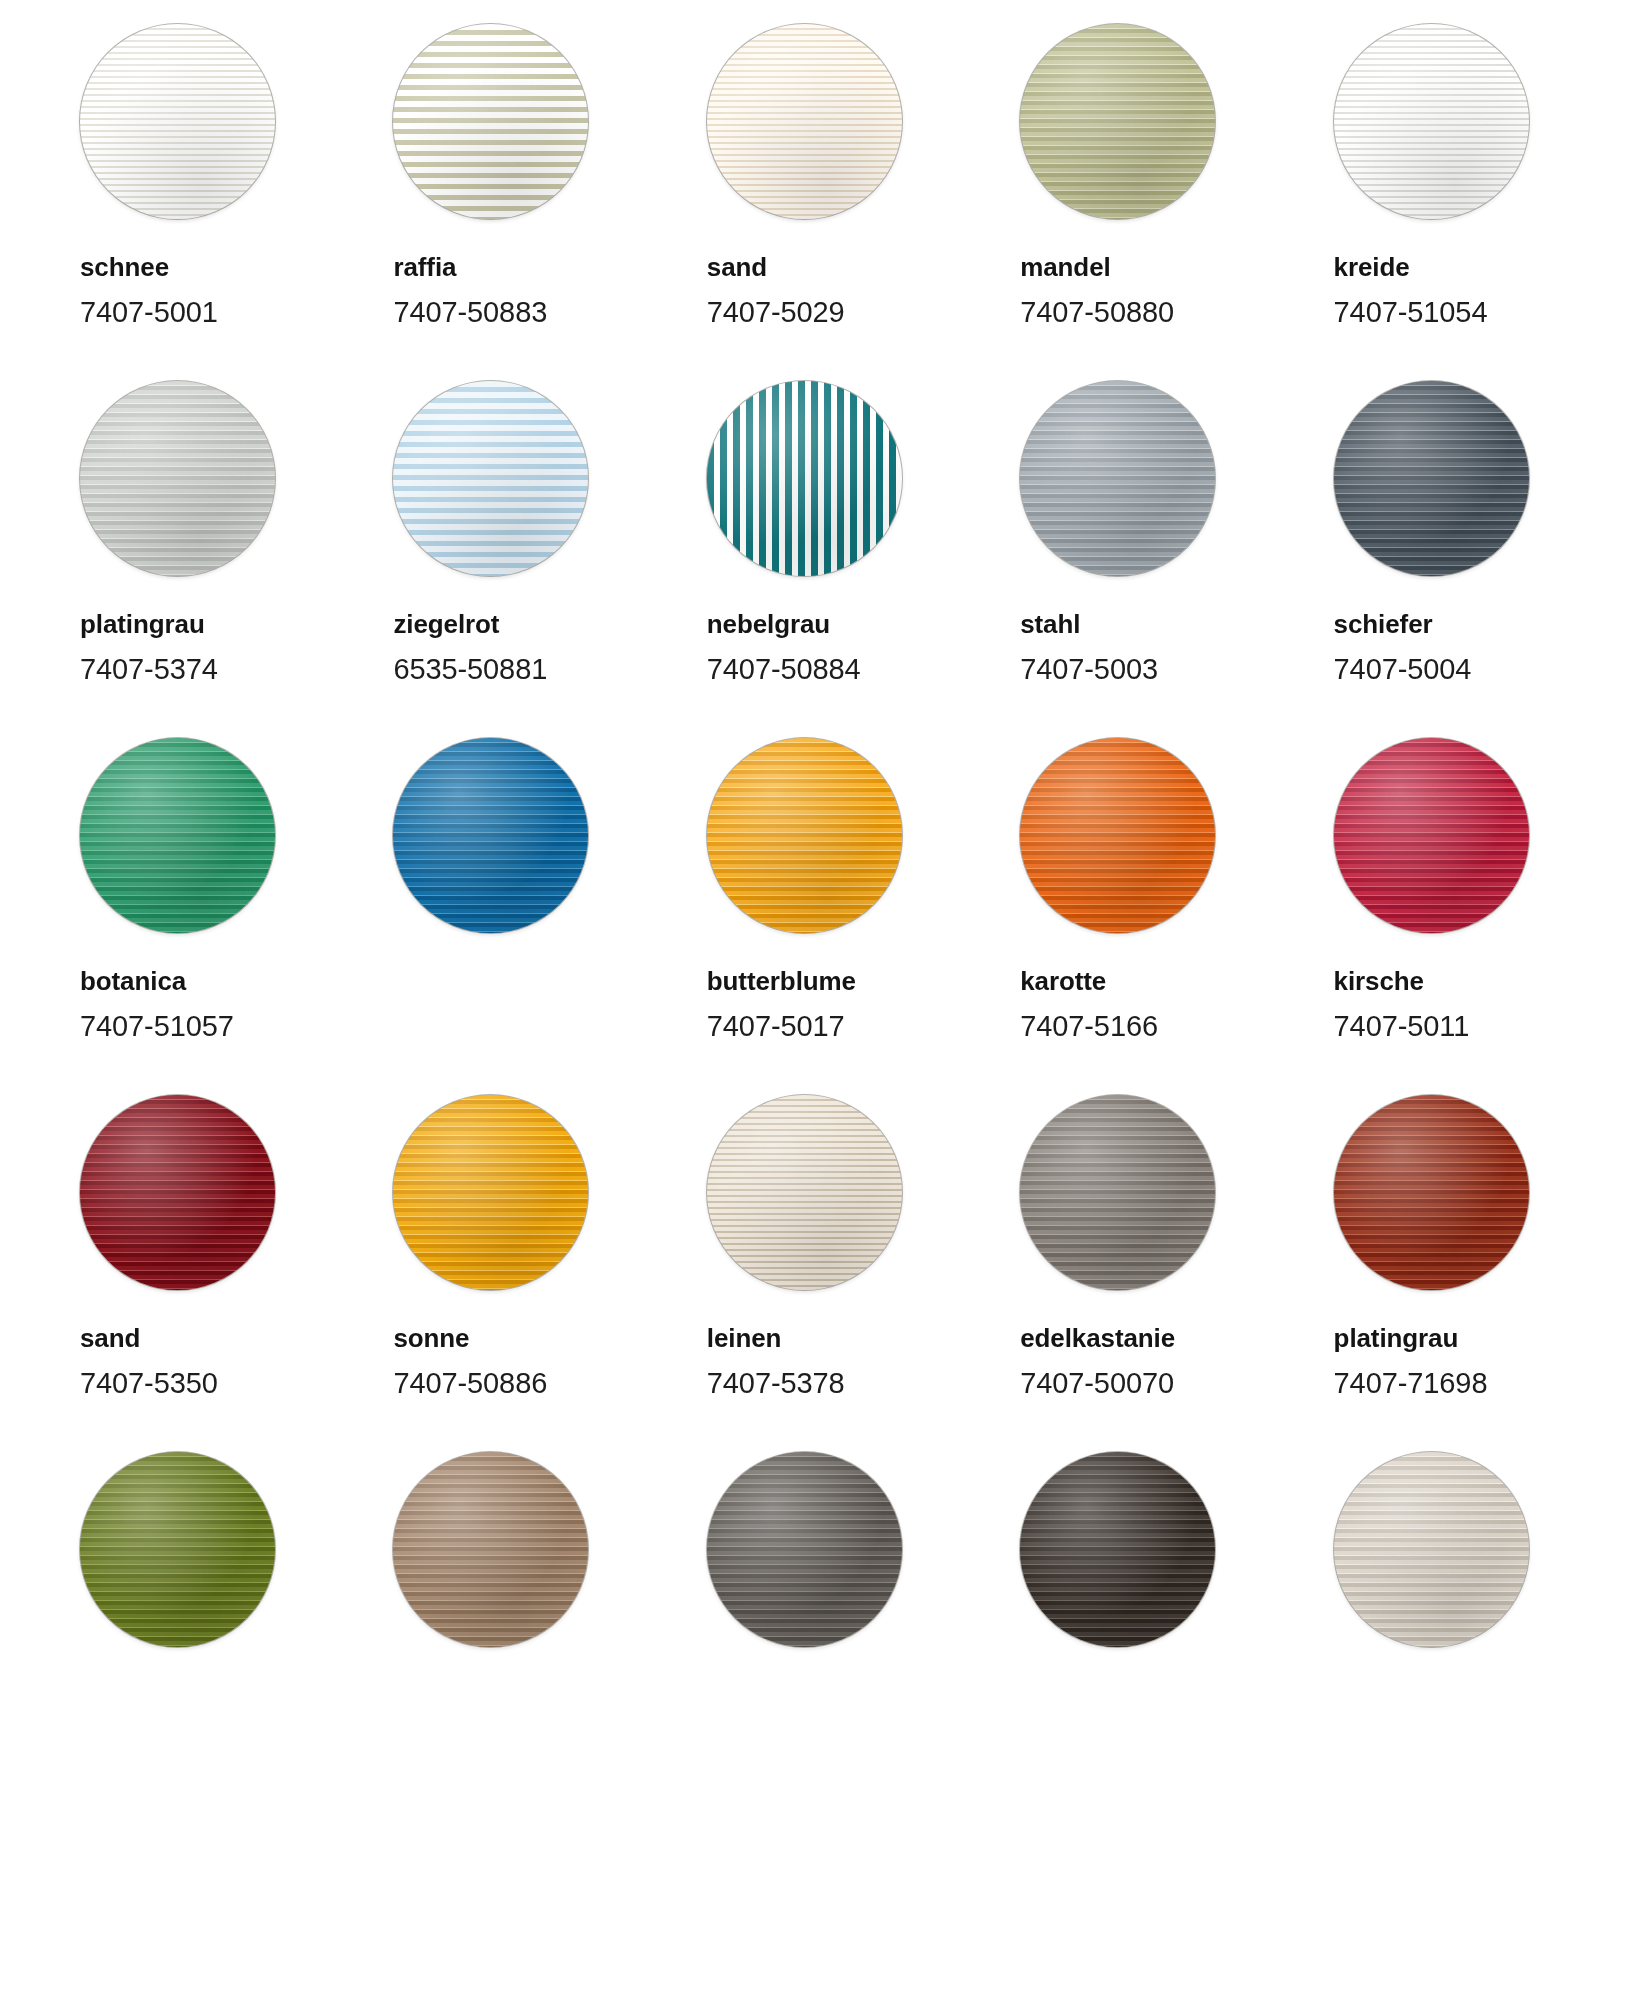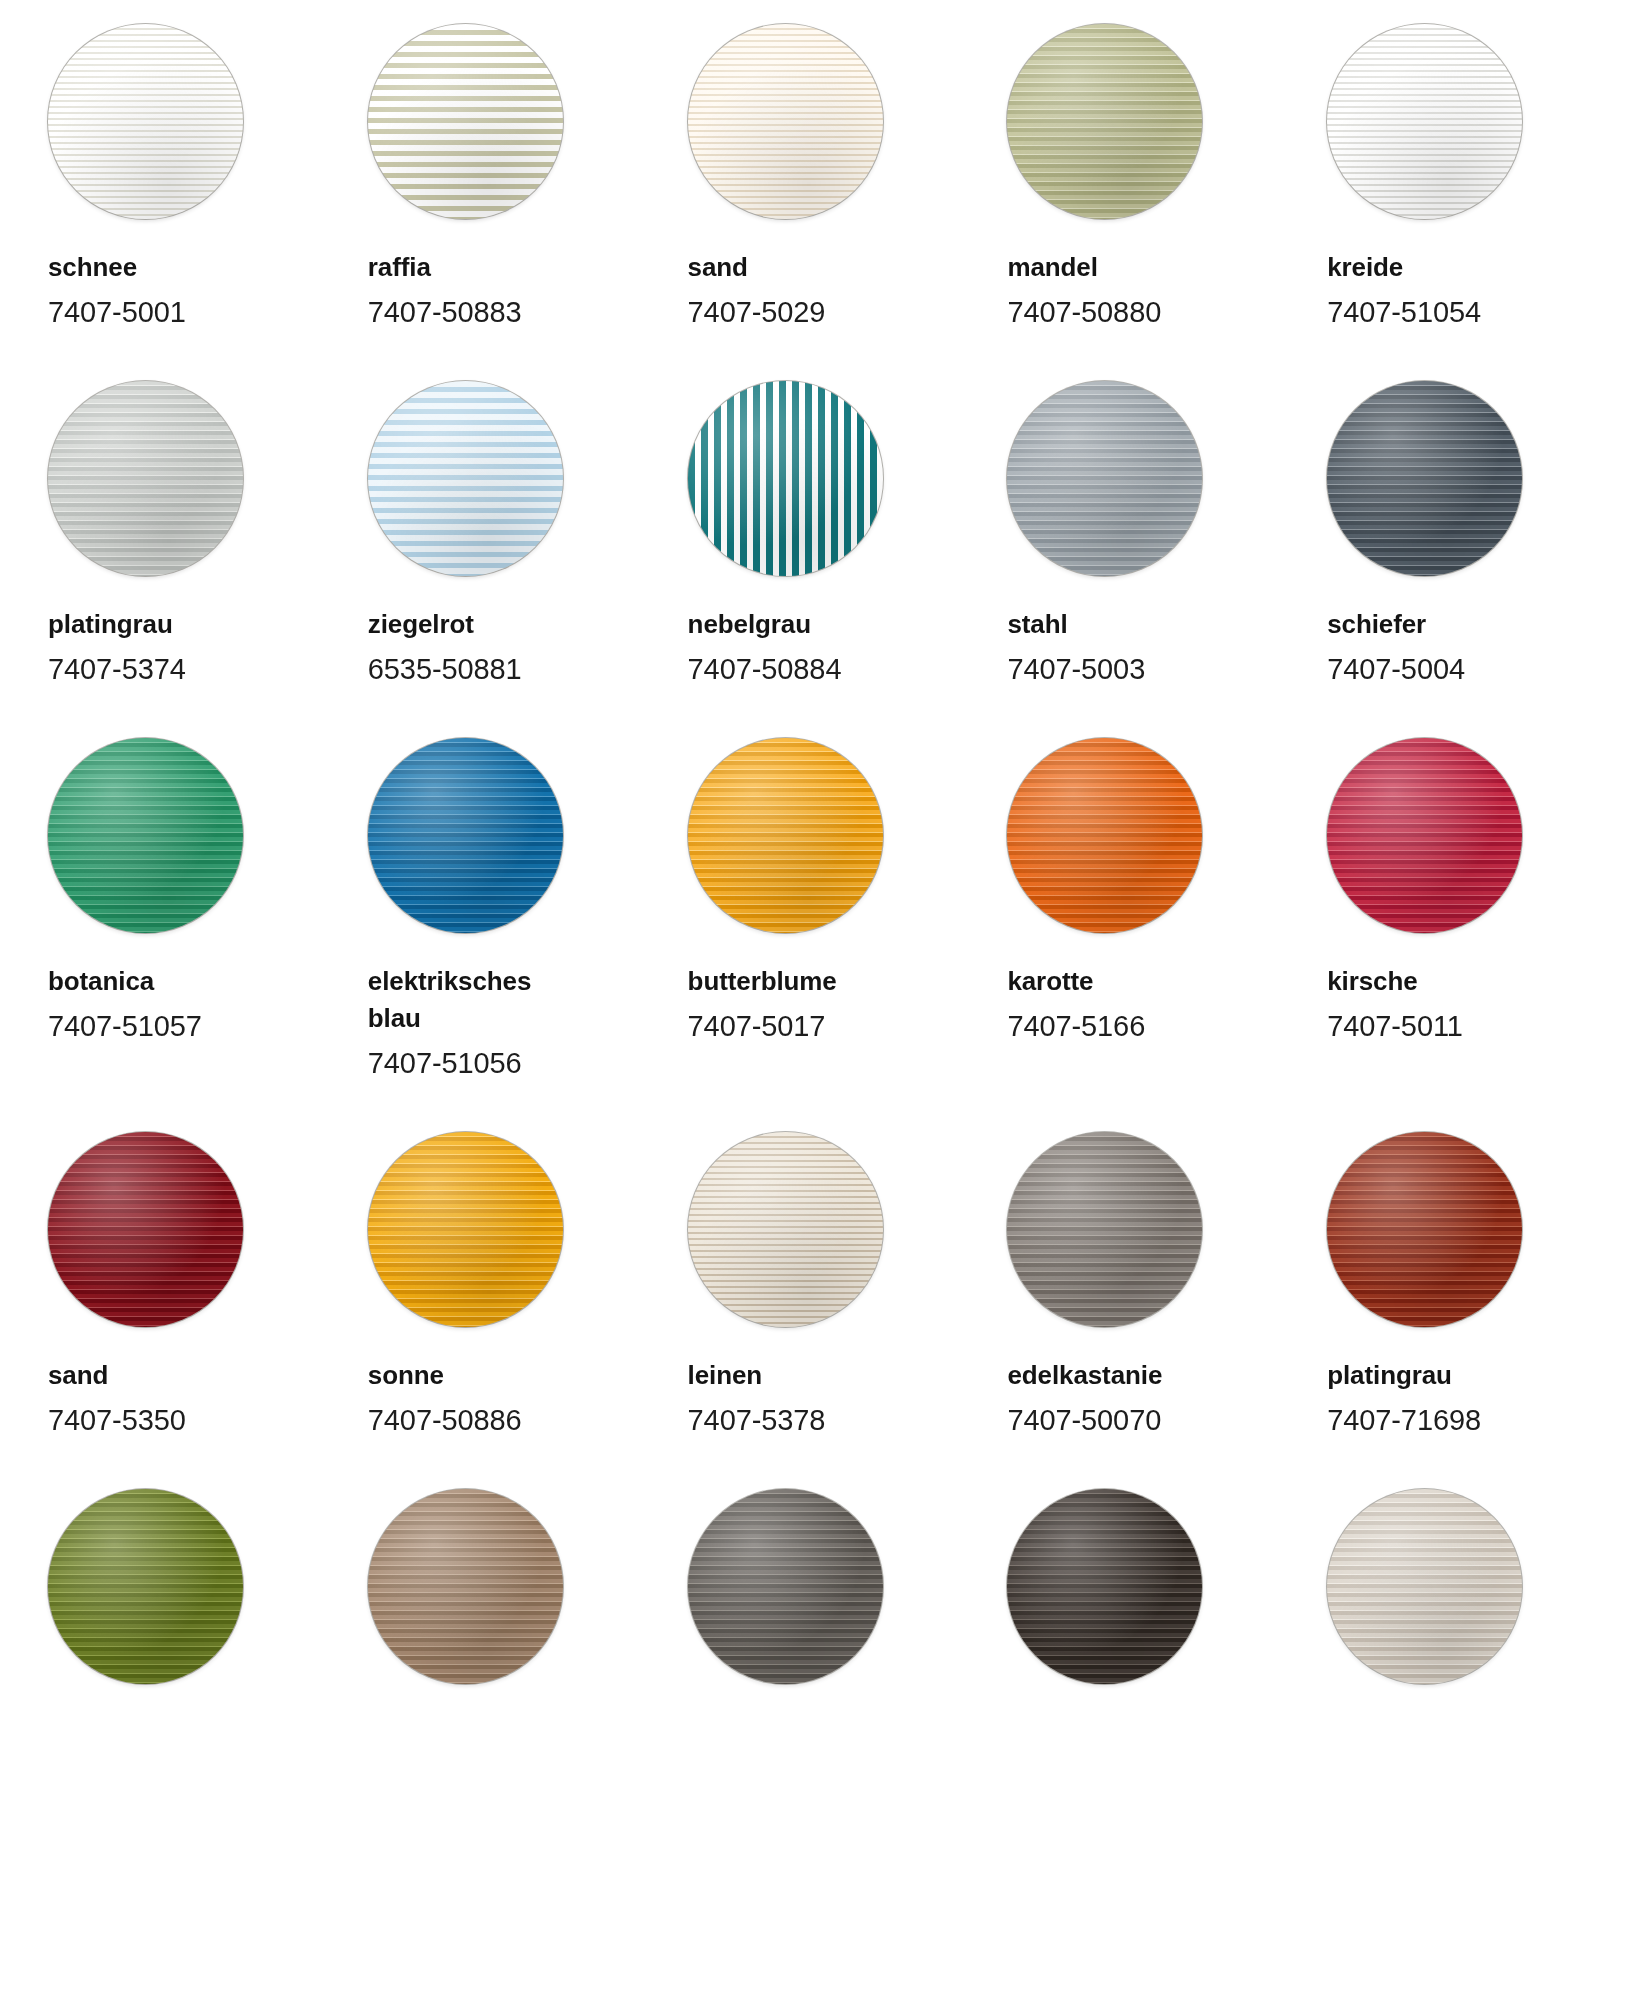--- a/index.html
+++ b/index.html
@@ -12,21 +12,21 @@
   body {
     width: 1651px;
     height: 2000px;
     overflow: hidden;
     font-family: "Liberation Sans", sans-serif;
     color: #1a1a1a;
     -webkit-font-smoothing: antialiased;
   }
 
   #swatch-grid {
-    padding: 24px 60px 0 48px;
+    padding: 24px 60px 0 80px;
     display: grid;
     grid-template-columns: repeat(5, 1fr);
     column-gap: 56px;
     row-gap: 0;
   }
 
   .swatch-cell {
     display: flex;
     flex-direction: column;
     align-items: flex-start;
@@ -185,24 +185,20 @@
       </div>
       <div class="caption">
         <span class="swatch-name">botanica</span>
         <span class="swatch-code">7407-51057</span>
       </div>
     </div>
     <div class="swatch-cell">
       <div class="chip-wrap">
         <div class="chip" title="elektriksches blau" style="background-color: rgb(20, 115, 173); background-image: repeating-linear-gradient(0deg, rgb(10, 94, 147) 0px, rgb(10, 94, 147) 4px, rgb(78, 155, 201) 4px, rgb(78, 155, 201) 5px, rgb(20, 115, 173) 5px, rgb(20, 115, 173) 9px), repeating-linear-gradient(90deg, rgba(255, 255, 255, 0.78) 0px, rgba(255, 255, 255, 0.78) 3px, rgba(255, 255, 255, 0) 3px, rgba(255, 255, 255, 0) 9px); background-size: 9px 9px, 9px 9px;"></div>
       </div>
-      <div class="caption">
-        <span class="swatch-name">elektriksches blau</span>
-        <span class="swatch-code">7407-51056</span>
-      </div>
     </div>
     <div class="swatch-cell">
       <div class="chip-wrap">
         <div class="chip" title="butterblume" style="background-color: rgb(249, 176, 42); background-image: repeating-linear-gradient(0deg, rgb(227, 149, 8) 0px, rgb(227, 149, 8) 4px, rgb(255, 208, 113) 4px, rgb(255, 208, 113) 5px, rgb(249, 176, 42) 5px, rgb(249, 176, 42) 9px), repeating-linear-gradient(90deg, rgba(255, 255, 255, 0.78) 0px, rgba(255, 255, 255, 0.78) 3px, rgba(255, 255, 255, 0) 3px, rgba(255, 255, 255, 0) 9px); background-size: 9px 9px, 9px 9px;"></div>
       </div>
       <div class="caption">
         <span class="swatch-name">butterblume</span>
         <span class="swatch-code">7407-5017</span>
       </div>
     </div>

